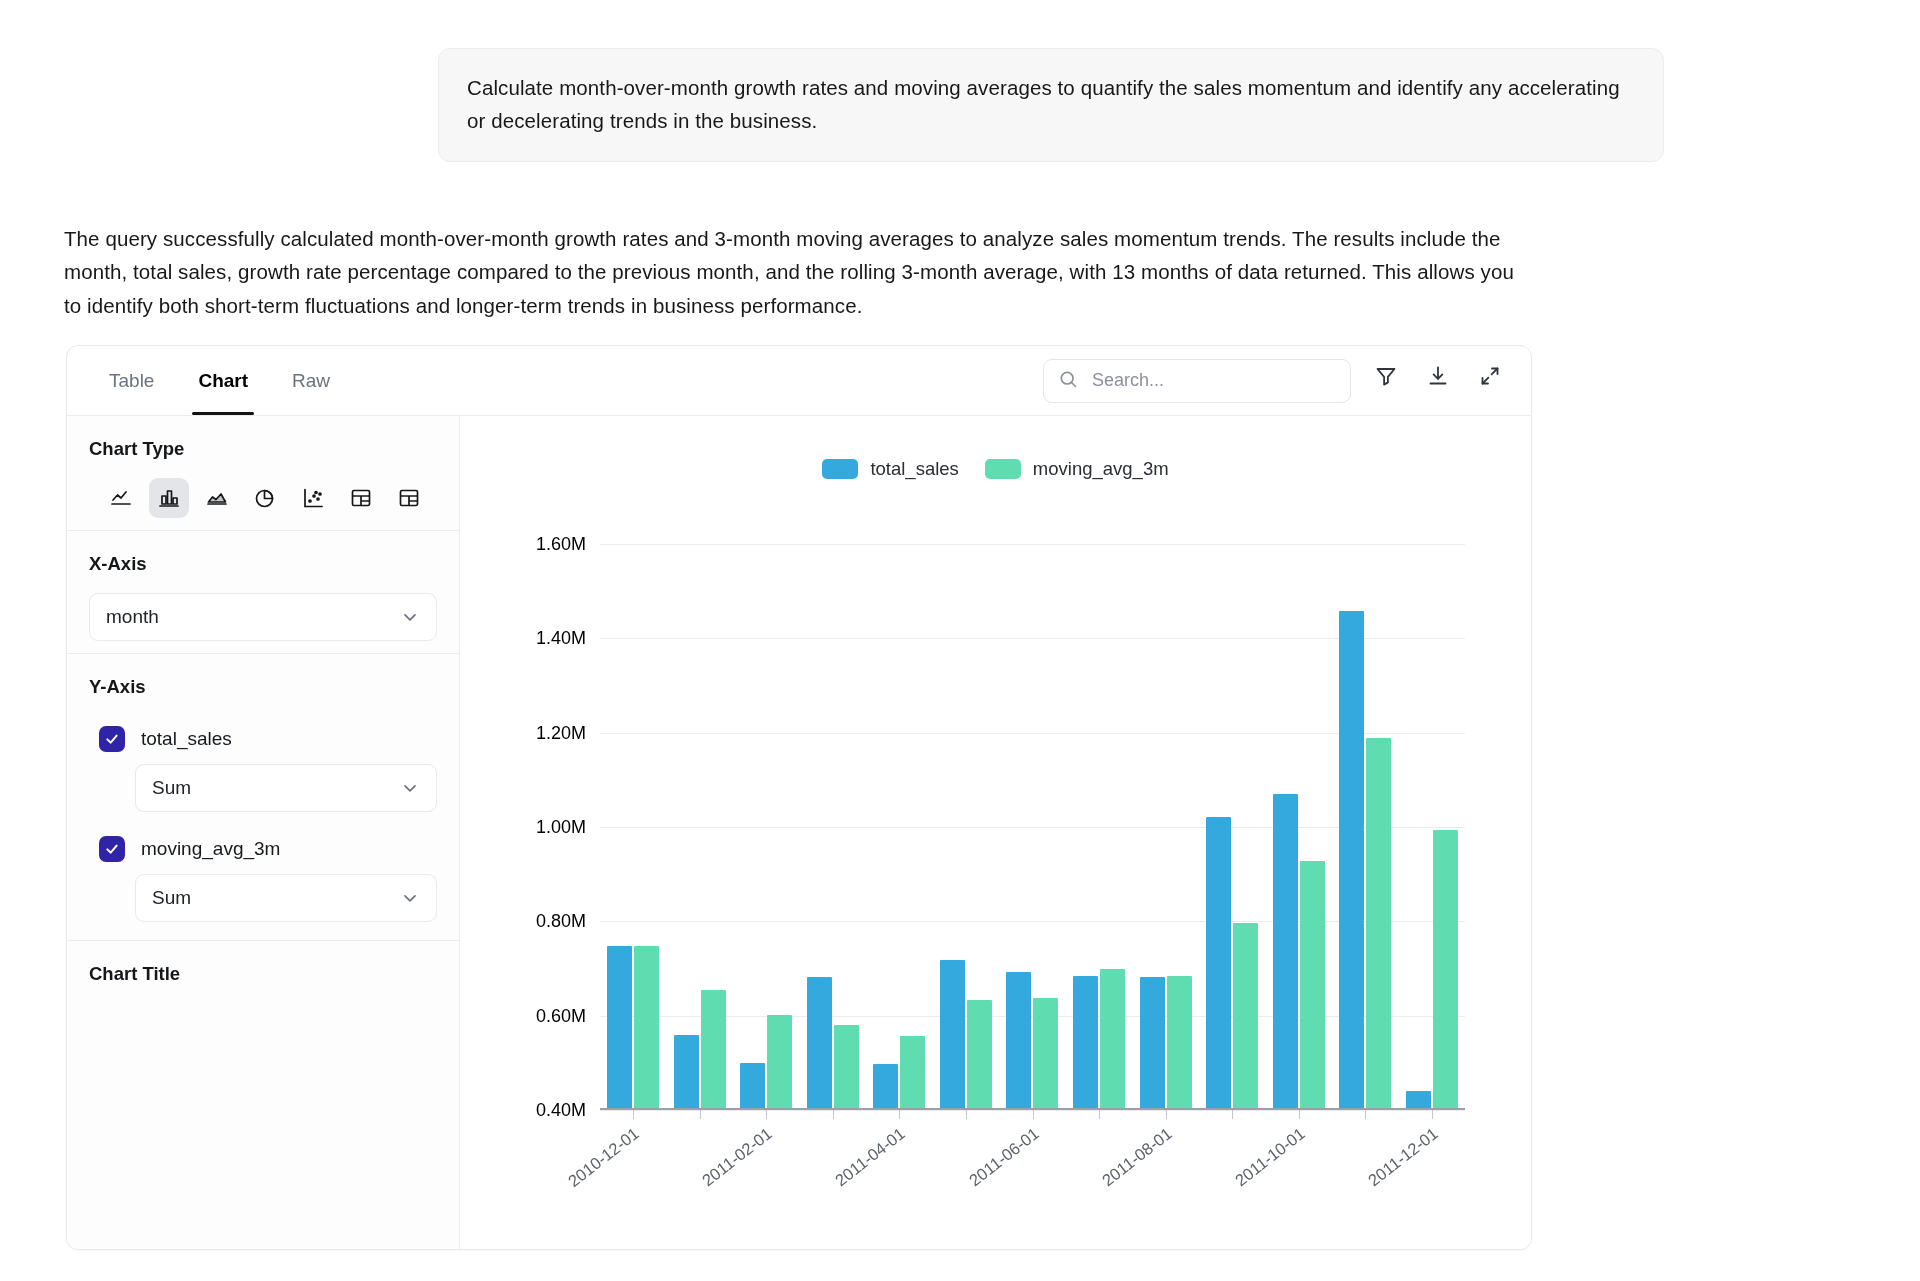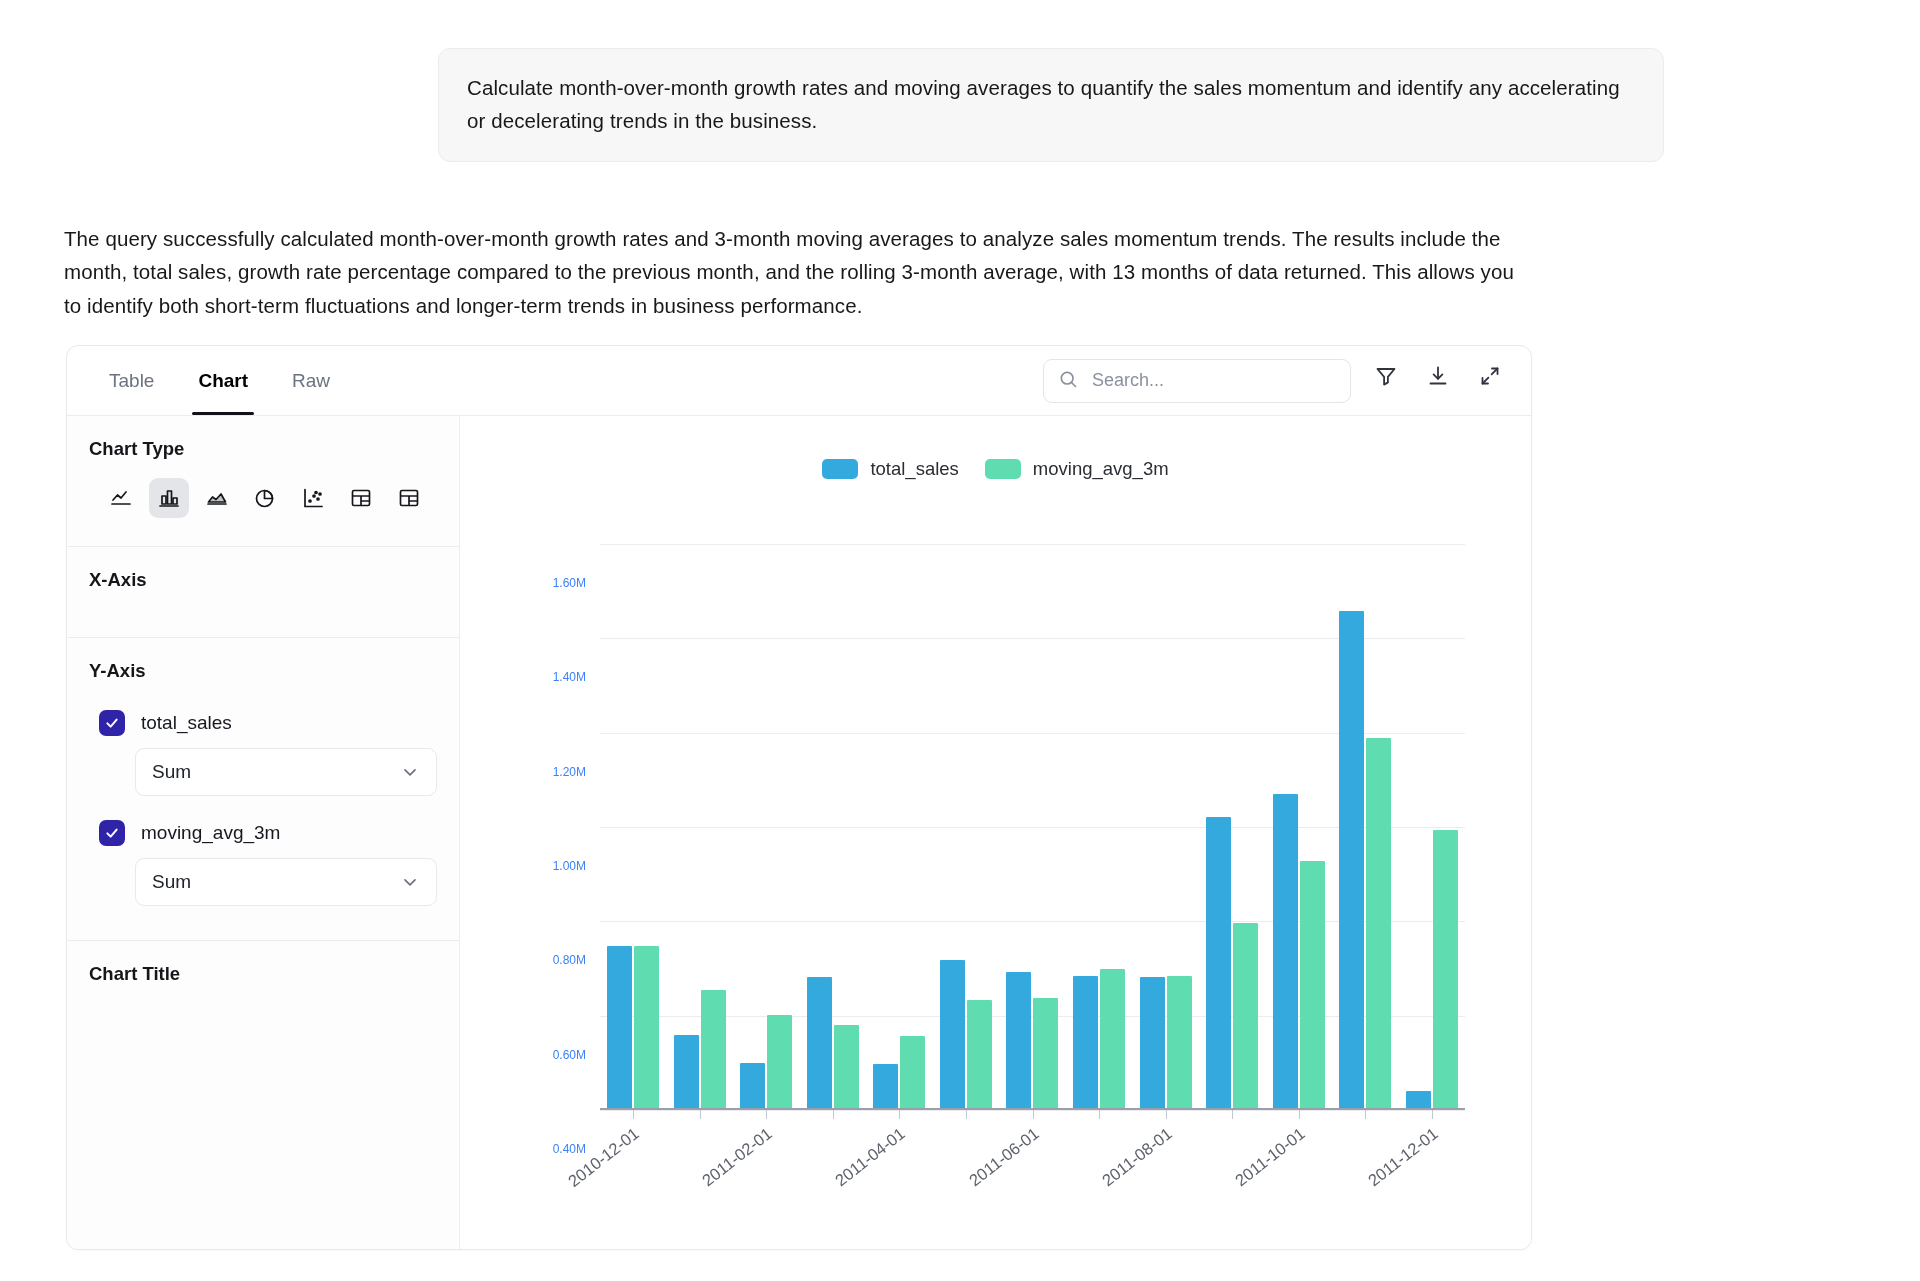--- a/index.html
+++ b/index.html
@@ -119,21 +119,21 @@
     height: 56px;
     display: flex; align-items: center; justify-content: space-between;
     padding: 0 24px 0 22px;
     border-bottom: 1px solid #ececf0;
   }
   .sb-title { font-size: 19px; font-weight: 700; color: #14161a; }
   .collapse-btn {
     background: none; border: none; cursor: pointer; padding: 4px;
     color: #2c3038; display:flex; align-items:center;
   }
-  .sb-section { padding: 22px 22px 28px 22px; border-bottom: 1px solid #ececf0; }
+  .sb-section { padding: 22px 22px 12px 22px; border-bottom: 1px solid #ececf0; }
   .sb-label { font-size: 18.5px; font-weight: 700; color: #14161a; margin-bottom: 18px; }
 
   .ct-row { display: flex; flex-wrap: wrap; gap: 8px; padding-left: 12px; }
   .ct-btn {
     width: 40px; height: 40px;
     border-radius: 9px;
     display: flex; align-items: center; justify-content: center;
     border: none; background: none; cursor: pointer;
     color: #14161a;
   }
@@ -186,23 +186,22 @@
   }
   .plot-inner { position: absolute; left: 108px; right: 0; top: 20px; bottom: 0; }
   .gridline {
     position: absolute; left: 0; right: 0;
     height: 1px; background: #ececee;
   }
   .ytick {
     position: absolute;
     right: calc(100% + 14px);
     transform: translateY(-50%);
-    font-size: 12px; color: #3b82f6;
+    font-size: 18px; color: #000000;
     white-space: nowrap;
-    margin-top: 39px;
   }
   .axis-base {
     position: absolute; left: 0; right: 0; bottom: 0;
     height: 2px; background: #9aa0ab;
   }
   .bars {
     position: absolute; left: 0; right: 0; bottom: 0; top: 0;
     display: flex; align-items: flex-end;
   }
   .group { flex: 1 1 0; display: flex; align-items: flex-end; justify-content: center; gap: 2px; height: 100%; }
@@ -343,20 +342,28 @@
                 <path d="M3.5 10h17"></path>
                   <path d="M12 10v9.5"></path>
                   <path d="M12 15h8.5"></path>
               </svg>
             </button>
           </div>
         </div>
 
         <div class="sb-section">
           <div class="sb-label">X-Axis</div>
+          <div class="select">
+            <span>month</span>
+            <span class="chev">
+              <svg width="20" height="20" viewBox="0 0 24 24" fill="none" stroke="#6a7080" stroke-width="2" stroke-linecap="round" stroke-linejoin="round">
+                <path d="M6 9.5 12 15.5 18 9.5"></path>
+              </svg>
+            </span>
+          </div>
         </div>
 
         <div class="sb-section">
           <div class="sb-label">Y-Axis</div>
 
           <div class="ycol">
             <div class="ycheck-row">
               <span class="cb checked">
                 <svg width="16" height="16" viewBox="0 0 24 24" fill="none" stroke="#ffffff" stroke-width="3" stroke-linecap="round" stroke-linejoin="round">
                   <path d="M5 12.5 10 17.5 19 7"></path>

